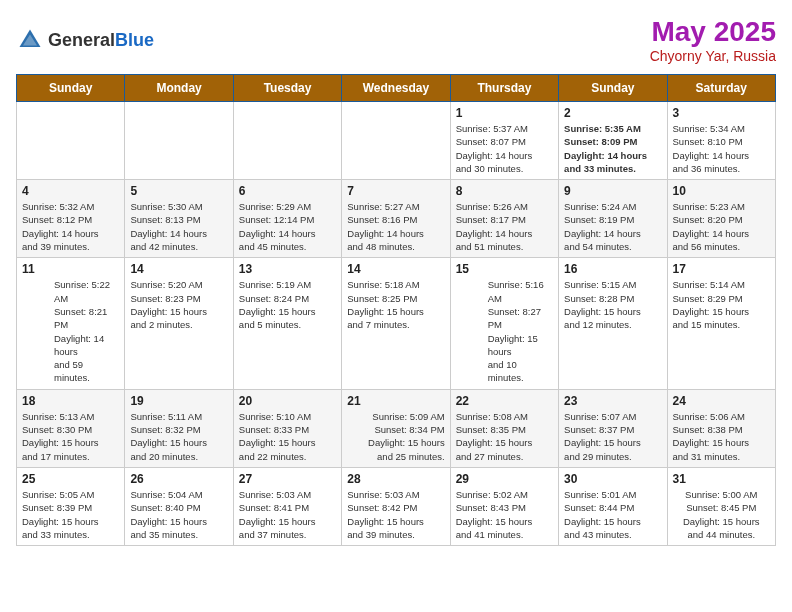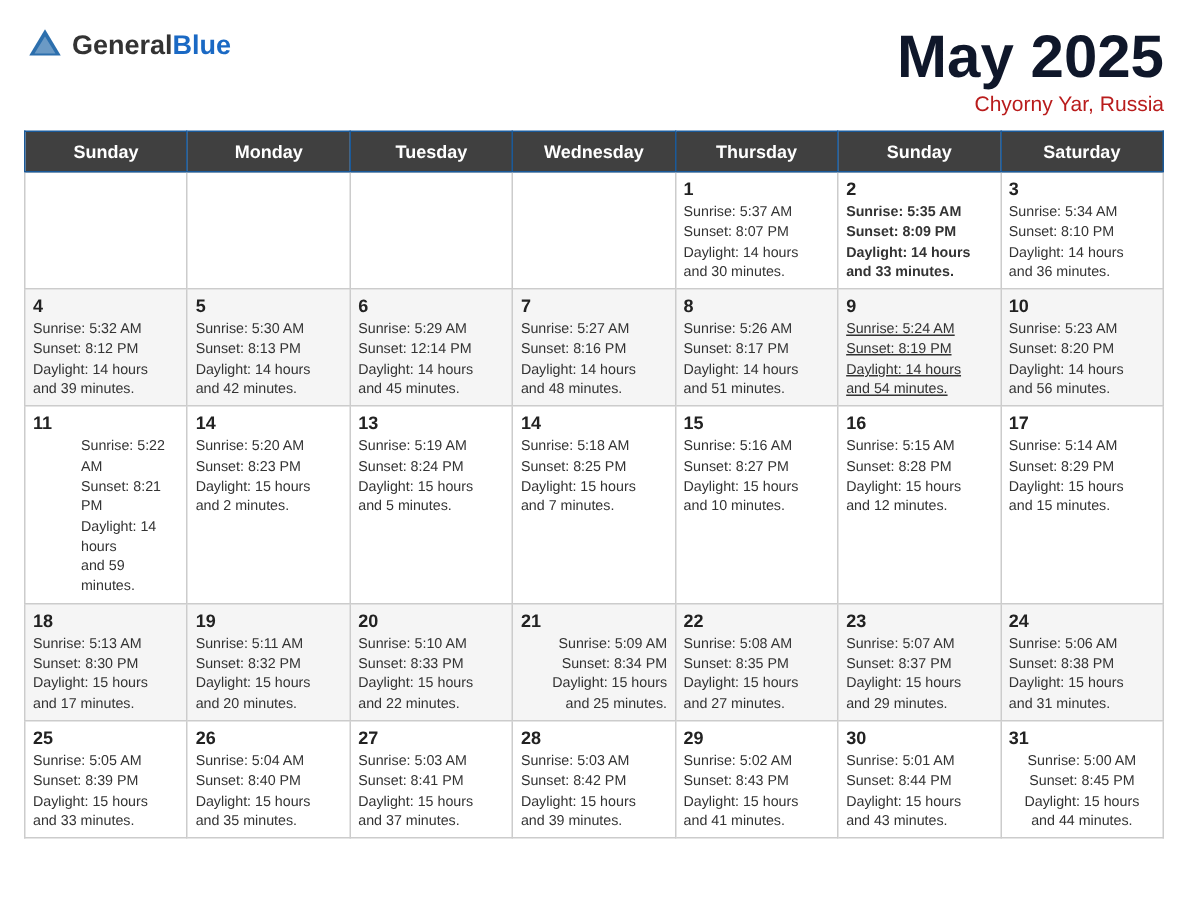--- a/index.html
+++ b/index.html
@@ -6,21 +6,21 @@
     body {
       font-family: Arial, sans-serif;
       background: #fff;
       width: 792px;
       min-height: 612px;
       padding: 16px;
     }
     .header-area {
       display: flex;
       justify-content: space-between;
-      align-items: flex-start;
+      align-items: center;
       margin-bottom: 10px;
     }
     .logo {
       display: flex;
       align-items: center;
       gap: 4px;
     }
     .logo-text-general {
       font-size: 18px;
       font-weight: bold;
@@ -32,35 +32,35 @@
       color: #1a69c4;
     }
     .logo-icon {
       width: 28px;
       height: 28px;
     }
     .title-area {
       text-align: right;
     }
     .month-title {
-      font-size: 40px;
-      font-weight: bold;
-      color: #0f172a;
+      font-size: 28px;
+      font-weight: bold;
+      color: #a21caf;
     }
     .location-title {
       font-size: 14px;
       color: #b91c1c;
     }
     .calendar-table {
       width: 100%;
       border-collapse: collapse;
       border: 1px solid #ccc;
     }
     .calendar-table th {
-      background-color: #404040;
+      background-color: #a16207;
       color: #fff;
       font-size: 12px;
       font-weight: bold;
       padding: 6px 4px;
       text-align: center;
       border: 1px solid #1a5a9a;
     }
     .calendar-table td {
       vertical-align: top;
       border: 1px solid #ccc;
@@ -179,21 +179,21 @@
         </td>
         <td>
           <div class="day-number">8</div>
           <div class="day-info" style="white-space: pre-line;">Sunrise: 5:26 AM
 Sunset: 8:17 PM
 Daylight: 14 hours
 and 51 minutes.</div>
         </td>
         <td>
           <div class="day-number">9</div>
-          <div class="day-info" style="white-space: pre-line; text-decoration: underline;">Sunrise: 5:24 AM
+          <div class="day-info" style="white-space: pre-line;">Sunrise: 5:24 AM
 Sunset: 8:19 PM
 Daylight: 14 hours
 and 54 minutes.</div>
         </td>
         <td>
           <div class="day-number">10</div>
           <div class="day-info" style="white-space: pre-line;">Sunrise: 5:23 AM
 Sunset: 8:20 PM
 Daylight: 14 hours
 and 56 minutes.</div>
@@ -223,21 +223,21 @@
         </td>
         <td>
           <div class="day-number">14</div>
           <div class="day-info" style="white-space: pre-line;">Sunrise: 5:18 AM
 Sunset: 8:25 PM
 Daylight: 15 hours
 and 7 minutes.</div>
         </td>
         <td>
           <div class="day-number">15</div>
-          <div class="day-info" style="white-space: pre-line;">Sunrise: 5:16 AM
+          <div class="day-info" style="white-space: pre-line; margin-left: 32px;">Sunrise: 5:16 AM
 Sunset: 8:27 PM
 Daylight: 15 hours
 and 10 minutes.</div>
         </td>
         <td>
           <div class="day-number">16</div>
           <div class="day-info" style="white-space: pre-line;">Sunrise: 5:15 AM
 Sunset: 8:28 PM
 Daylight: 15 hours
 and 12 minutes.</div>

